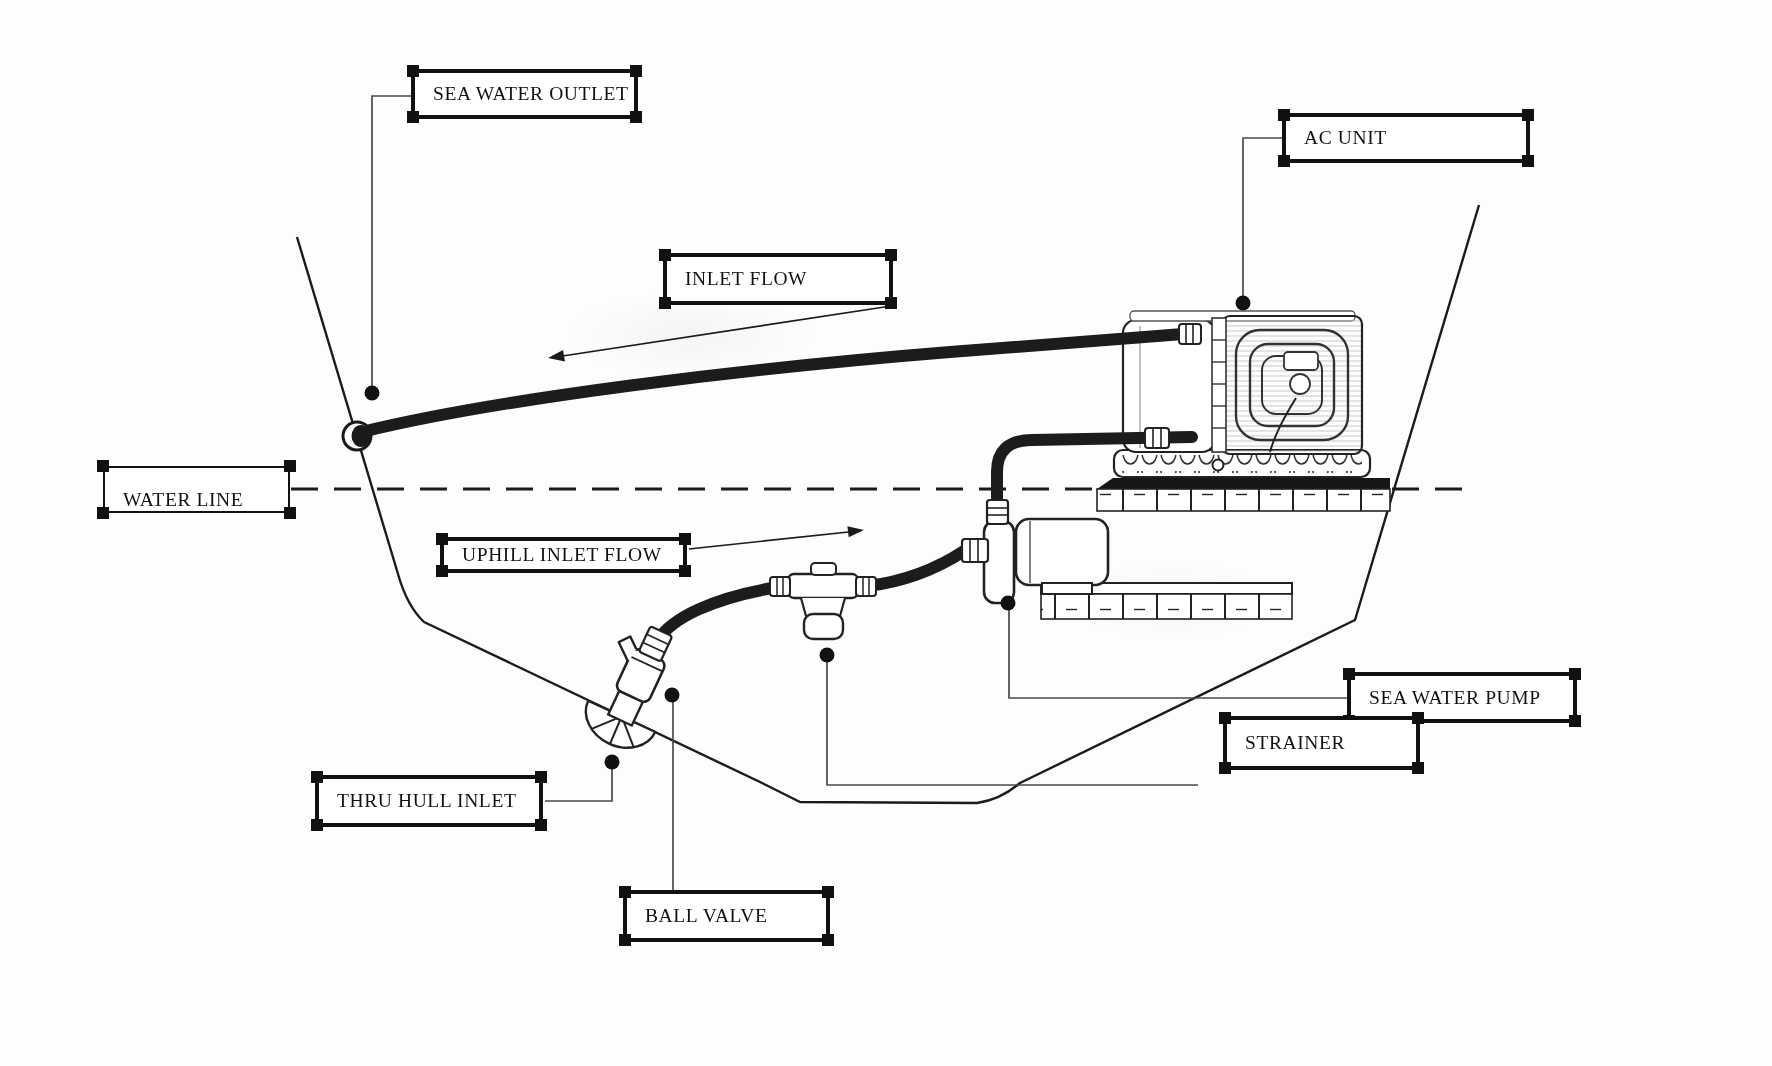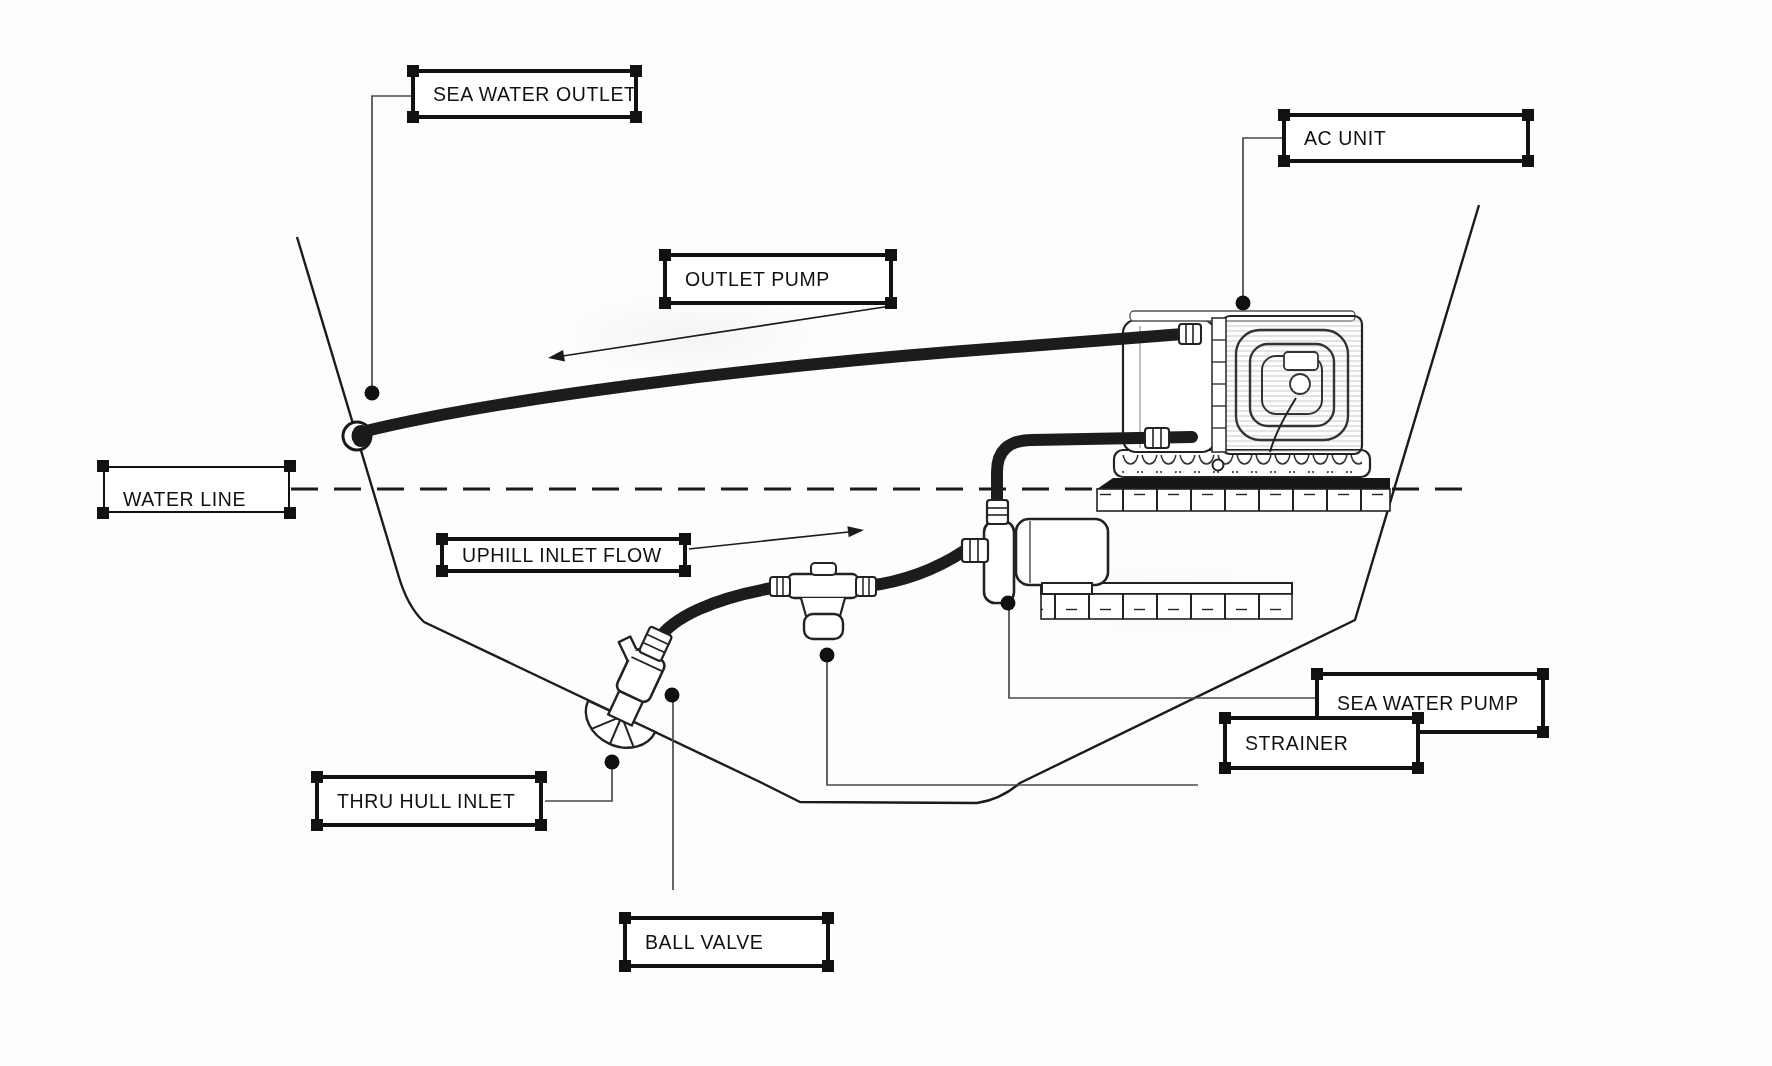--- a/index.html
+++ b/index.html
@@ -1,21 +1,21 @@
 <!DOCTYPE html>
 <html><head>
 <meta charset="utf-8">
 <style>
   html,body{margin:0;padding:0;background:#e8e8e8;}
   #canvas{
     position:relative;
     width:1772px;height:1066px;
     background:#fdfdfd;
     overflow:hidden;
-    font-family:Liberation Sans, sans-serif;
+    font-family:Liberation Serif, serif;
   }
   #drawing{position:absolute;left:0;top:0;}
   .smudge{position:absolute;border-radius:50%;pointer-events:none;}
   .label-box{
     position:absolute;
     background:#ffffff;
     border:4px solid #111;
     box-sizing:border-box;
     display:flex;align-items:center;
     padding-left:18px;
@@ -213,40 +213,40 @@
     <span class="handle h-bl"></span>
     <span class="handle h-br"></span>
     <span>AC UNIT</span>
   </div>
 
   <div class="label-box" style="left:663px;top:253px;width:230px;height:52px;">
     <span class="handle h-tl"></span>
     <span class="handle h-tr"></span>
     <span class="handle h-bl"></span>
     <span class="handle h-br"></span>
-    <span>OUTLET PUMP</span>
+    <span>INLET FLOW</span>
   </div>
 
   <div class="label-box thin" style="left:103px;top:466px;width:187px;height:47px;">
     <span class="handle h-tl"></span>
     <span class="handle h-tr"></span>
     <span class="handle h-bl"></span>
     <span class="handle h-br"></span>
     <span>WATER LINE</span>
   </div>
 
   <div class="label-box" style="left:440px;top:537px;width:247px;height:36px;">
     <span class="handle h-tl"></span>
     <span class="handle h-tr"></span>
     <span class="handle h-bl"></span>
     <span class="handle h-br"></span>
     <span>UPHILL INLET FLOW</span>
   </div>
 
-  <div class="label-box" style="left:1315px;top:672px;width:230px;height:62px;">
+  <div class="label-box" style="left:1347px;top:672px;width:230px;height:51px;">
     <span class="handle h-tl"></span>
     <span class="handle h-tr"></span>
     <span class="handle h-bl"></span>
     <span class="handle h-br"></span>
     <span>SEA WATER PUMP</span>
   </div>
 
   <div class="label-box" style="left:1198px;top:716px;width:197px;height:54px;margin-left:25px;">
     <span class="handle h-tl"></span>
     <span class="handle h-tr"></span>
@@ -256,21 +256,21 @@
   </div>
 
   <div class="label-box" style="left:315px;top:775px;width:228px;height:52px;">
     <span class="handle h-tl"></span>
     <span class="handle h-tr"></span>
     <span class="handle h-bl"></span>
     <span class="handle h-br"></span>
     <span>THRU HULL INLET</span>
   </div>
 
-  <div class="label-box" style="left:623px;top:916px;width:207px;height:52px;">
+  <div class="label-box" style="left:623px;top:890px;width:207px;height:52px;">
     <span class="handle h-tl"></span>
     <span class="handle h-tr"></span>
     <span class="handle h-bl"></span>
     <span class="handle h-br"></span>
     <span>BALL VALVE</span>
   </div>
 
 </div>
 
 </body></html>

